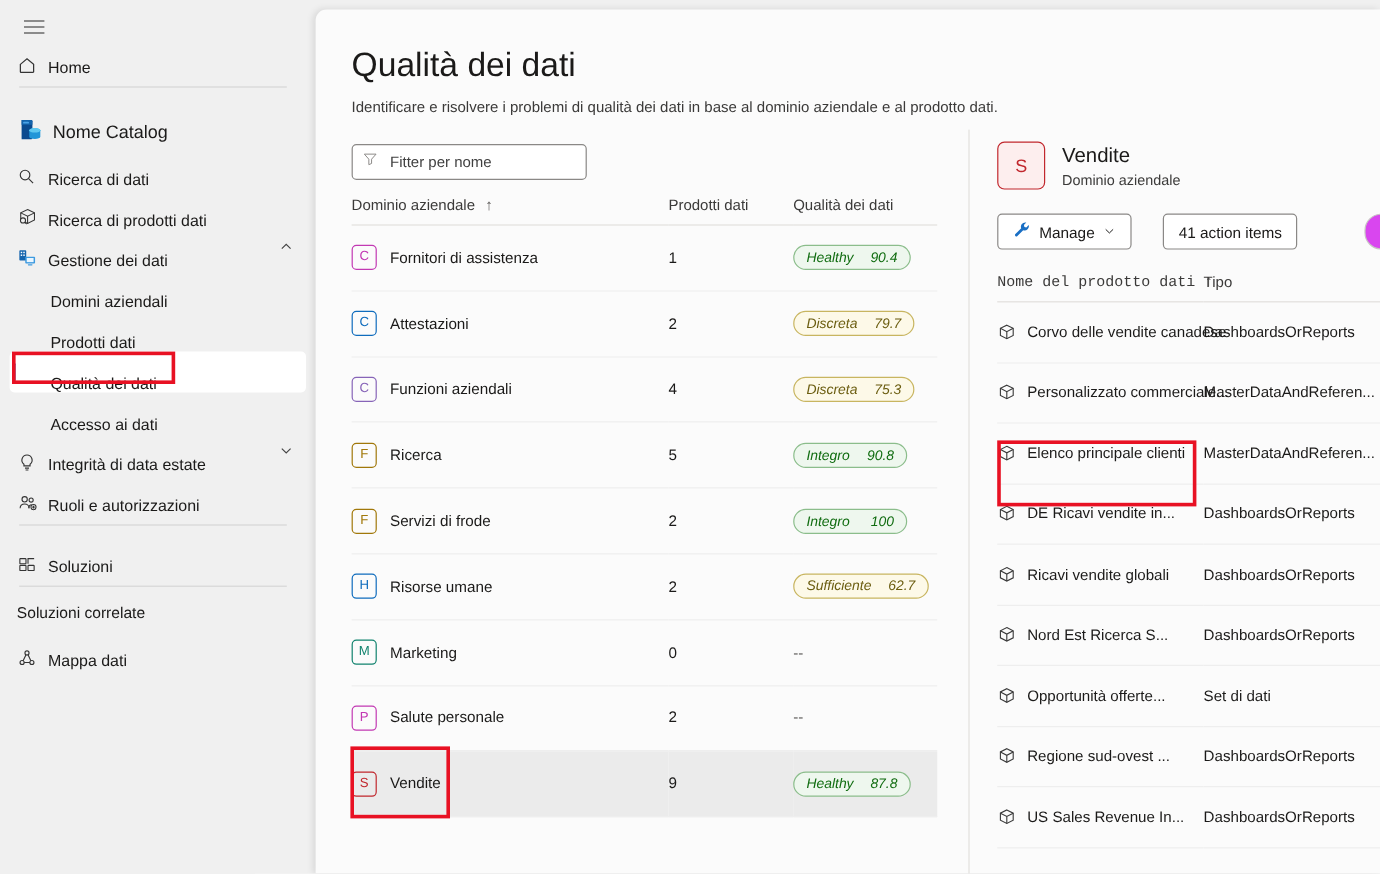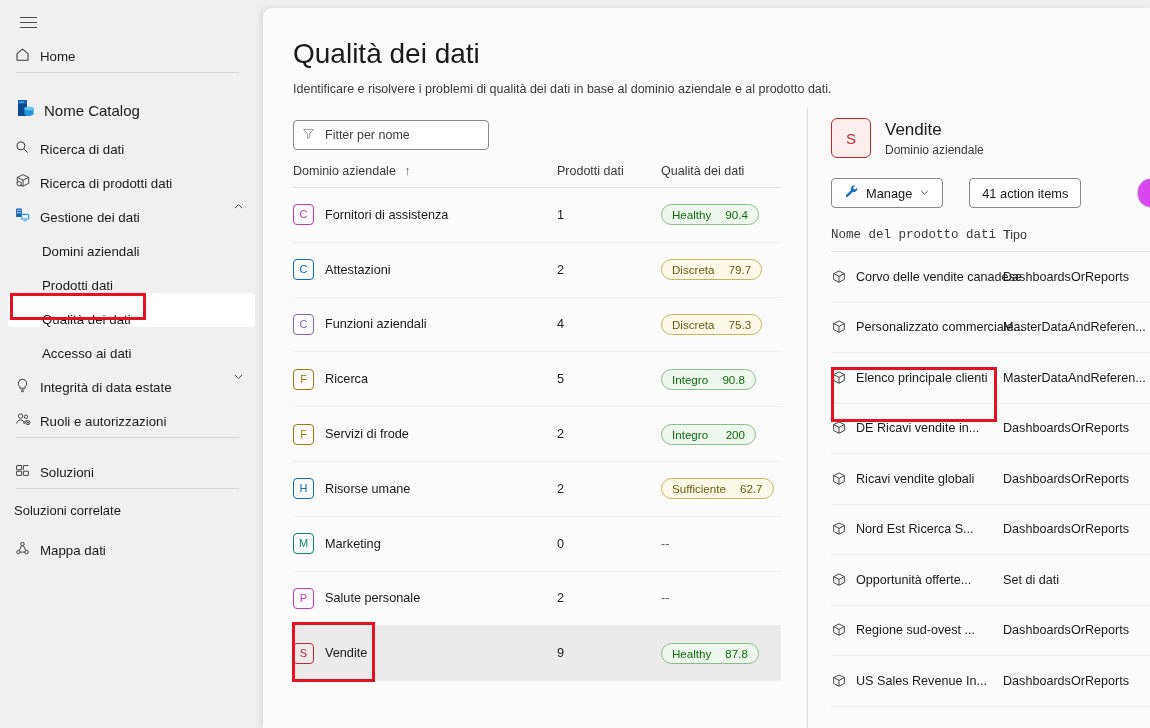--- a/index.html
+++ b/index.html
@@ -110,20 +110,21 @@
     width: 21px; height: 21px; min-width: 21px; border-radius: 4px;
     border: 1.4px solid currentColor;
     display: flex; align-items: center; justify-content: center;
     font-size: 11px; line-height: 1;
   }
   .pill {
     display: inline-flex; align-items: center; justify-content: space-between;
     min-width: 95px; height: 21px; padding: 0 10px;
     border-radius: 11px; font-size: 11.6px;
     border: 1px solid transparent;
+    font-style: italic;
   }
   .pill .pv { margin-left: 14px; }
   .pill.green { background: #eef7ee; border-color: #8bbd8b; color: #106c10; }
   .pill.yellow { background: #fdf9e8; border-color: #c8b560; color: #6b5d10; }
   .dash { color: #605e5c; font-size: 12.7px; }
 
   
   #vdiv { position: absolute; left: 544px; top: 100px; width: 1px; height: 628px; background: #e1dfdd; }
   #right-pane { position: absolute; left: 552px; top: 0; width: 335px; height: 720px; overflow: hidden; }
   .rp-head { display: flex; align-items: center; gap: 14px; padding: 110px 0 0 16px; }
@@ -430,21 +431,21 @@
                 <span class="dom-ico" style="color:#a1780a">
                     <span>F</span>
                   </span>
                 <span>Servizi di frode</span>
               </span>
             </td>
             <td>2</td>
             <td>
               <span class="pill green">
                 <span>Integro</span>
-                <span class="pv">200</span>
+                <span class="pv">100</span>
               </span>
             </td>
           </tr>
           <tr class="dq-row">
             <td>
               <span class="dom-cell">
                 <span class="dom-ico" style="color:#0f6cbd">
                     <span>H</span>
                   </span>
                 <span>Risorse umane</span>

